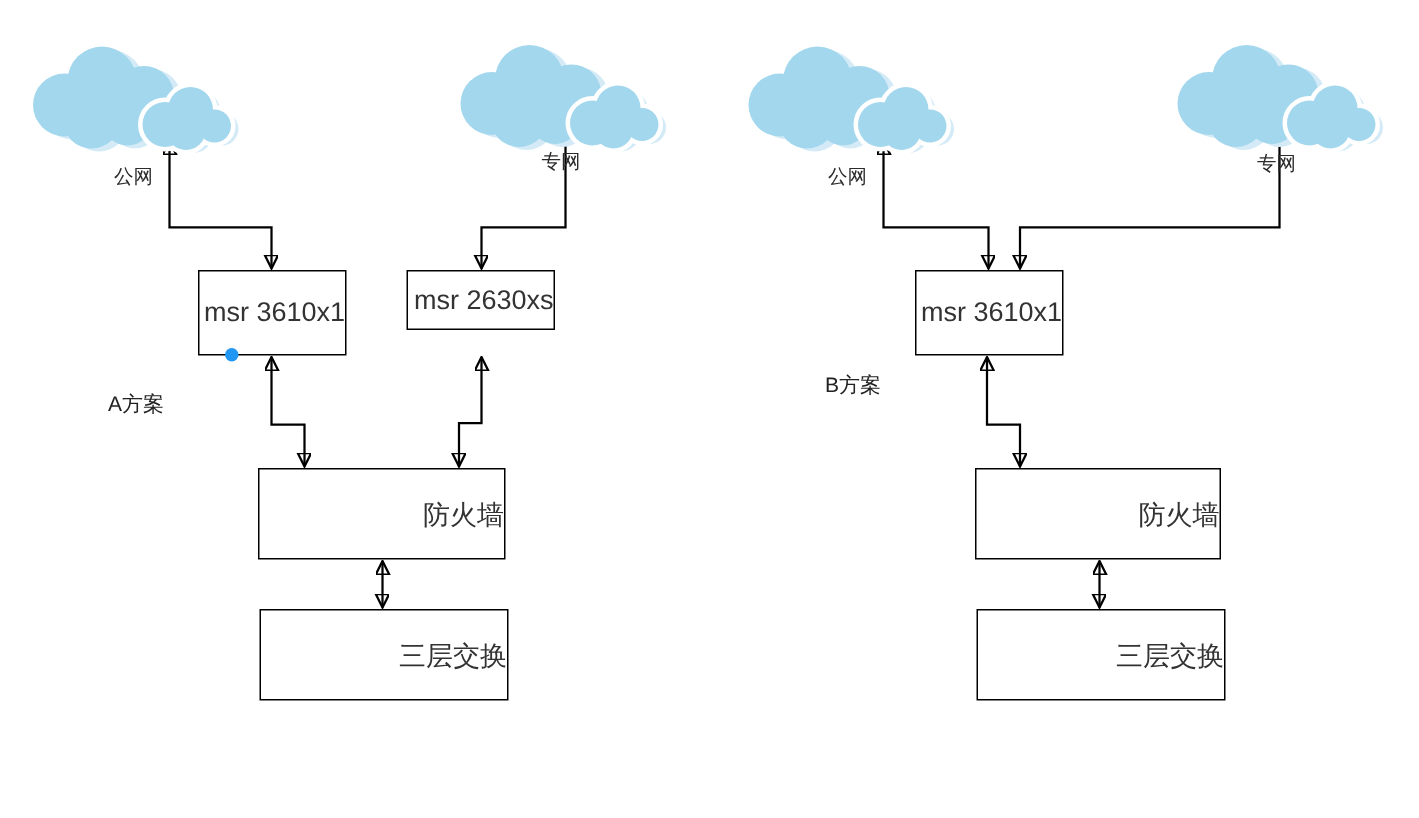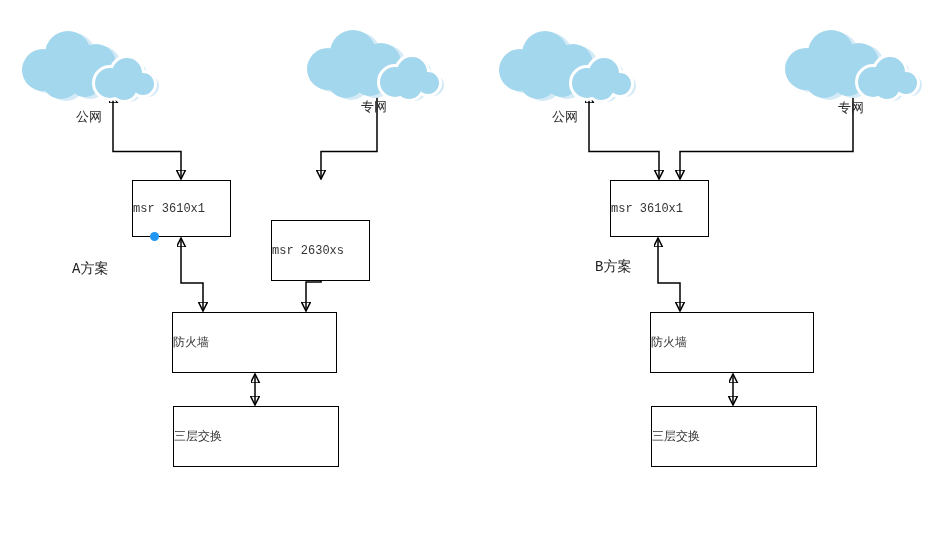--- a/index.html
+++ b/index.html
@@ -7,44 +7,43 @@
     padding: 0;
     background: #ffffff;
     font-family: "Liberation Sans", sans-serif;
   }
   #canvas {
     position: relative;
     width: 946px;
     height: 545px;
     background: #ffffff;
     overflow: hidden;
-    font-family: Liberation Mono, monospace;
   }
   svg.connector-layer {
     position: absolute;
     left: 0; top: 0;
     width: 946px;
     height: 545px;
   }
   svg.connector-layer path {
     stroke: #000000;
     stroke-width: 1.5;
     fill: none;
   }
   .cloud-svg { position: absolute; }
   .node-box {
     position: absolute;
     box-sizing: border-box;
     border: 1px solid #000000;
     background: #ffffff;
     display: flex;
     align-items: center;
-    justify-content: flex-start;
+    justify-content: flex-end;
     color: #333333;
-    font-size: 12px;
+    font-size: 18px;
   }
   .canvas-label {
     position: absolute;
     color: #2b2b2b;
     font-size: 13px;
     white-space: nowrap;
     line-height: 1;
   }
   .scheme-label {
     position: absolute;
@@ -139,38 +138,38 @@
     </svg>
 
   <span class="canvas-label" style="left:76px; top:111px;">公网</span>
   <span class="canvas-label" style="left:361px; top:101px;">专网</span>
   <span class="canvas-label" style="left:552px; top:111px;">公网</span>
   <span class="canvas-label" style="left:838px; top:102px;">专网</span>
 
   <div class="node-box" style="left:132px; top:180px; width:99px; height:57px;">
     <span>msr 3610x1</span>
   </div>
-  <div class="node-box" style="left:271px; top:180px; width:99px; height:61px;margin-top:40px;">
+  <div class="node-box" style="left:271px; top:180px; width:99px; height:40px;">
     <span>msr 2630xs</span>
   </div>
   <div class="node-box" style="left:172px; top:312px; width:165px; height:61px;">
     <span>防火墙</span>
   </div>
   <div class="node-box" style="left:173px; top:406px; width:166px; height:61px;">
     <span>三层交换</span>
   </div>
 
   <div class="node-box" style="left:610px; top:180px; width:99px; height:57px;">
     <span>msr 3610x1</span>
   </div>
   <div class="node-box" style="left:650px; top:312px; width:164px; height:61px;">
     <span>防火墙</span>
   </div>
   <div class="node-box" style="left:651px; top:406px; width:166px; height:61px;">
     <span>三层交换</span>
   </div>
 
   <span class="scheme-label" style="left:72px; top:262px;">A方案</span>
-  <span class="scheme-label" style="left:550px; top:260px;margin-left:45px;">B方案</span>
+  <span class="scheme-label" style="left:550px; top:249px;">B方案</span>
 
   <div class="connection-dot" style="left:150px; top:232px;"></div>
 
 </div>
 
 </body></html>

